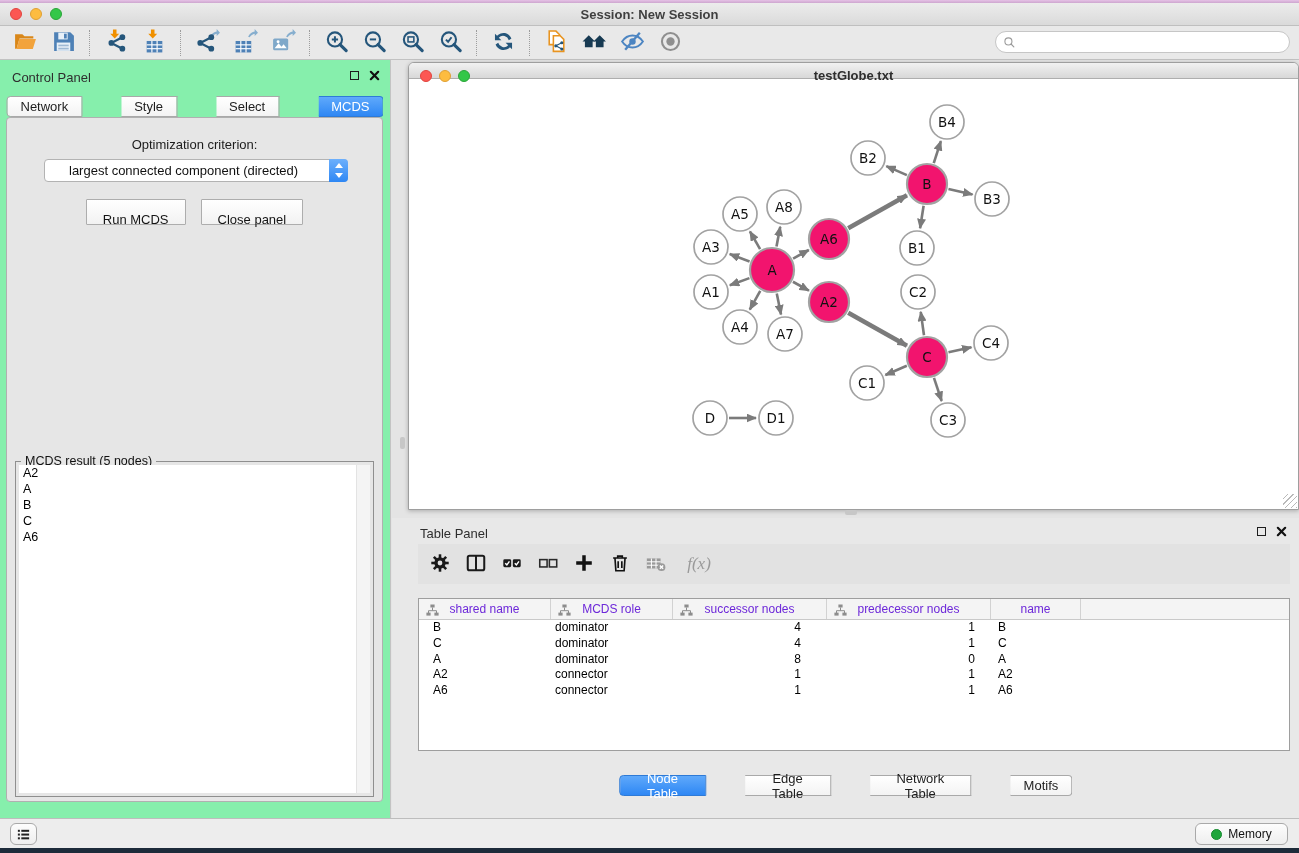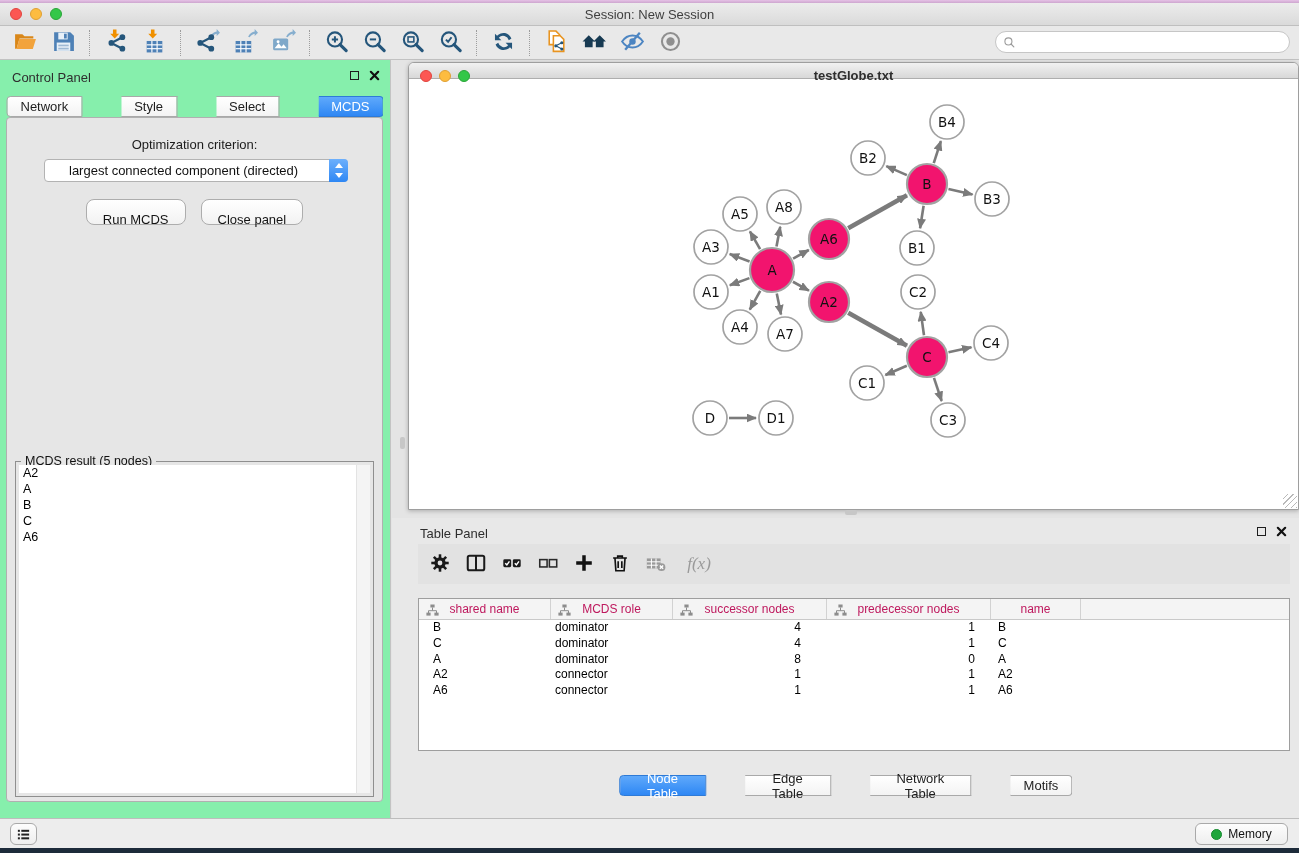--- a/index.html
+++ b/index.html
@@ -13,21 +13,21 @@
 
   
   .titlebar { position:absolute; left:0; right:0; top:3px; height:23px;
     background:linear-gradient(#ececec,#dadada); border-bottom:1px solid #bfbfbf; }
   .lights { position:absolute; left:10px; top:5px; display:flex; gap:8px; }
   .light { width:12px; height:12px; border-radius:50%; }
   .light.red { background:#fc5753; border:1px solid #e1443e; }
   .light.yellow { background:#fdbc40; border:1px solid #e0a033; }
   .light.green { background:#33c748; border:1px solid #2aa538; }
   .titlebar .wtitle { position:absolute; left:0; right:0; top:4px; text-align:center;
-    font-size:13px; color:#3f3f3f; font-weight:400; }
+    font-size:13px; color:#3f3f3f; font-weight:700; }
 
   
   .toolbar { position:absolute; left:0; right:0; top:26px; height:34px; background:#e9e9e9;
     border-bottom:1px solid #c2c2c2; display:flex; align-items:center; padding-left:6px; }
   .tb-btn { border:none; background:transparent; width:38px; height:30px; display:flex;
     align-items:center; justify-content:center; cursor:default; }
   .tb-btn svg { width:25px; height:25px; }
   .tb-sep { width:1px; height:26px; border-left:1px dotted #9d9d9d; margin:0 7px; }
   .searchbox { position:absolute; right:9px; top:31px; width:295px; height:22px; background:#fff;
     border:1px solid #c6c6c6; border-radius:11px; display:flex; align-items:center; padding-left:7px; }
@@ -59,21 +59,21 @@
   .dropdown { position:absolute; left:37px; right:34px; top:41px; height:23px; background:#fff;
     border:1px solid #b3b3b3; border-radius:4px; display:flex; align-items:center; }
   .dropdown .dd-value { flex:1; font-size:13px; color:#111; padding-left:24px; white-space:nowrap; overflow:hidden; }
   .dd-stepper { width:19px; height:23px; margin:-1px -1px -1px 0; border-radius:0 4px 4px 0;
     background:linear-gradient(#6db0fc,#2e87f4); position:relative; }
   .dd-stepper .up, .dd-stepper .down { position:absolute; left:50%; transform:translateX(-50%);
     width:0; height:0; border-left:4px solid transparent; border-right:4px solid transparent; }
   .dd-stepper .up { top:4px; border-bottom:5px solid #fff; }
   .dd-stepper .down { bottom:4px; border-top:5px solid #fff; }
   .cp-buttons { position:absolute; top:81px; left:0; right:0; display:flex; justify-content:center; gap:15px; }
-  .push-btn { height:21px; border:1px solid #adadad; border-radius:8px; background:linear-gradient(#ffffff,#f2f2f2);
+  .push-btn { height:21px; border:1px solid #adadad; border-radius:1px; background:linear-gradient(#ffffff,#f2f2f2);
     font-size:13px; color:#141414; padding:12px 16px; font-family:"Liberation Sans",sans-serif; cursor:default; }
 
   .result-fieldset { position:absolute; left:8px; right:8px; top:343px; bottom:4px; border:1px solid #8f8f8f; }
   .result-legend { position:absolute; top:-8px; left:5px; background:#e6e6e6; padding:0 4px;
     font-size:12.5px; color:#111; }
   .result-list { position:absolute; inset:3px; background:#fff; }
   .result-item { font-size:12.5px; color:#000; line-height:16px; padding-left:4px; }
   .result-scroll { position:absolute; top:0; bottom:0; right:0; width:14px; background:#f4f4f4;
     border-left:1px solid #e3e3e3; }
 
@@ -100,21 +100,21 @@
     display:flex; align-items:center; padding-left:4px; }
   .tp-btn { border:none; background:transparent; width:36px; height:32px; display:flex;
     align-items:center; justify-content:center; cursor:default; }
   .tp-btn svg { width:22px; height:22px; }
   .fx-label { font-style:italic; font-family:"Liberation Serif", serif; font-size:17px; color:#9a9a9a; padding-left:4px; }
 
   .data-table { position:absolute; left:26px; right:9px; top:80px; bottom:67px; background:#fff;
     border:1px solid #9e9e9e; overflow:hidden; }
   .dt-header { display:flex; height:21px; background:#f4f4f4; border-bottom:1px solid #c9c9c9; }
   .dt-hcell { position:relative; display:flex; align-items:center; justify-content:center;
-    font-size:12px; color:#be185d; border-right:1px solid #d2d2d2;text-align:center; }
+    font-size:12px; color:#6d28d9; border-right:1px solid #d2d2d2;text-align:center; }
   .dt-hcell .tree { position:absolute; left:7px; top:5px; }
   .dt-row { display:flex; height:15.8px; }
   .dt-cell { font-size:12px; color:#000; line-height:15.8px; white-space:nowrap; overflow:hidden; }
 
   .tp-tabs { bottom:22px; left:50%; transform:translateX(-50%); }
 
   
   .statusbar { position:absolute; left:0; right:0; top:818px; height:30px; background:#ededed;
     border-top:1px solid #bdbdbd; }
   .sb-btn { position:absolute; top:4px; height:22px; border:1px solid #a9a9a9; border-radius:6px;

